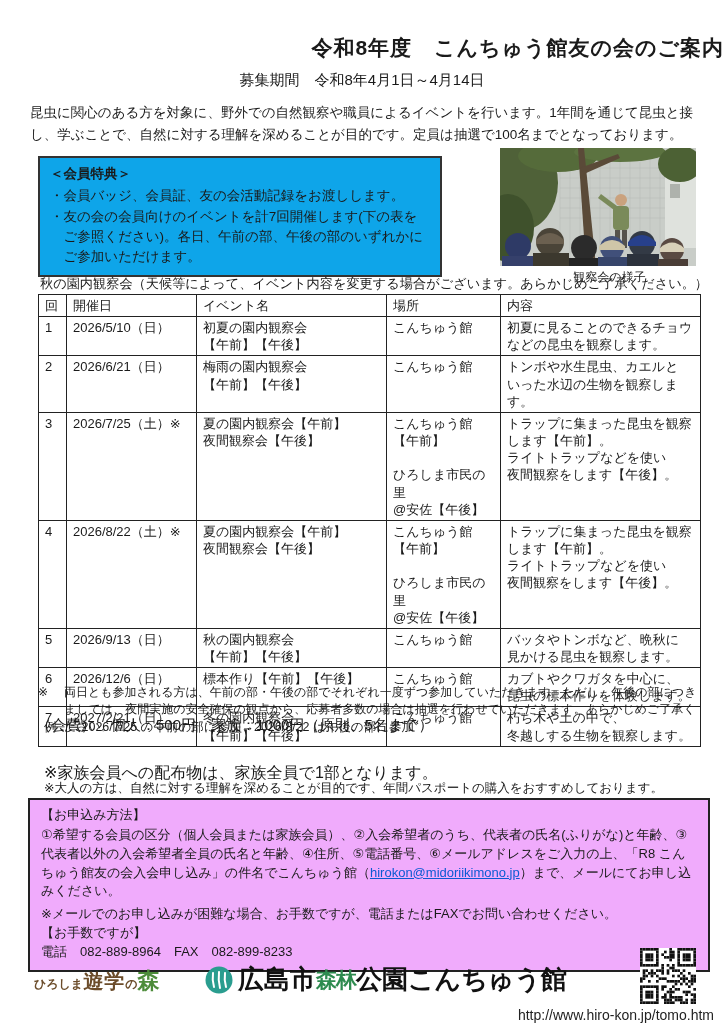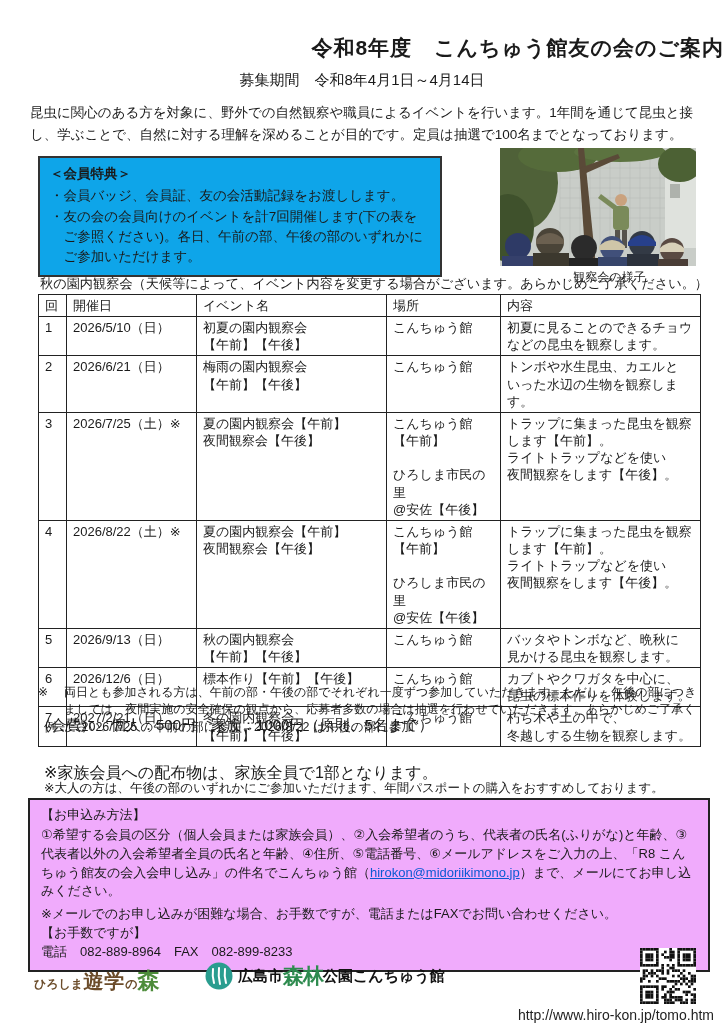--- a/index.html
+++ b/index.html
@@ -48,21 +48,21 @@
   .mail-note { margin-top:4px; }
 
   .logo-left { position:absolute; left:34px; top:966px; color:#6b4c2a; white-space:nowrap; }
   .logo-left .lp { font-size:12px; font-weight:bold; }
   .logo-left .lm { font-size:20px; font-weight:bold; letter-spacing:1px; }
   .logo-left .lo { font-size:12px; font-weight:bold; }
   .logo-left .lmori { font-size:22px; font-weight:bold; color:#4d8c3a; }
 
   .logo-center { position:absolute; left:205px; top:962px; display:flex; align-items:center; white-space:nowrap; }
   .logo-center .emblem { width:28px; height:28px; margin-right:5px; flex:none; }
-  .logo-center .city, .logo-center .rest { font-size:15px; font-weight:bold; color:#111; }
+  .logo-center .city, .logo-center .rest { font-size:26px; font-weight:bold; color:#111; }
   .logo-center .forest { font-size:21px; font-weight:bold; color:#2e8b4f; letter-spacing:-1px; }
 
   .qr { position:absolute; right:28px; top:948px; width:56px; height:56px; background:#fff; }
   .qr svg { display:block; }
   .site-url { position:absolute; right:10px; top:1007px; font-size:14px; color:#222;text-align:center; }
 </style>
 </head>
 <body>
 
 <div class="page">
@@ -219,21 +219,21 @@
     </table>
 
   <div class="table-note">
     <span class="marker">※</span>
     <span>両日とも参加される方は、午前の部・午後の部でそれぞれ一度ずつ参加していただきます。ただし、午後の部につきましては、夜間実施の安全確保の観点から、応募者多数の場合は抽選を行わせていただきます。あらかじめご了承ください。</span>
   </div>
   <div class="example">例：　2026/7/25 の午前の部に参加→2026/8/22 は午後の部に参加</div>
 
   <div class="fee-line">（会費）　個人：500円　家族：1000円（原則、5名まで）</div>
   <div class="fee-note1">※家族会員への配布物は、家族全員で1部となります。</div>
-  <div class="fee-note2">※大人の方は、午後の部のいずれかにご参加いただけます、年間パスポートの購入をおすすめしております。</div>
+  <div class="fee-note2">※大人の方は、自然に対する理解を深めることが目的です、年間パスポートの購入をおすすめしております。</div>
 
   <div class="app-box">
     <div class="ahead">【お申込み方法】</div>
     <div><span>①希望する会員の区分（個人会員または家族会員）、②入会希望者のうち、代表者の氏名(ふりがな)と年齢、③代表者以外の入会希望者全員の氏名と年齢、④住所、⑤電話番号、⑥メールアドレスをご入力の上、「R8 こんちゅう館友の会入会申し込み」の件名でこんちゅう館（</span><a class="email">hirokon@midoriikimono.jp</a><span>）まで、メールにてお申し込みください。</span></div>
     <div class="mail-note">※メールでのお申し込みが困難な場合、お手数ですが、電話またはFAXでお問い合わせください。</div>
     <div>【お手数ですが】</div>
     <div>電話　082-889-8964　FAX　082-899-8233</div>
   </div>
 
   <div class="logo-left">

